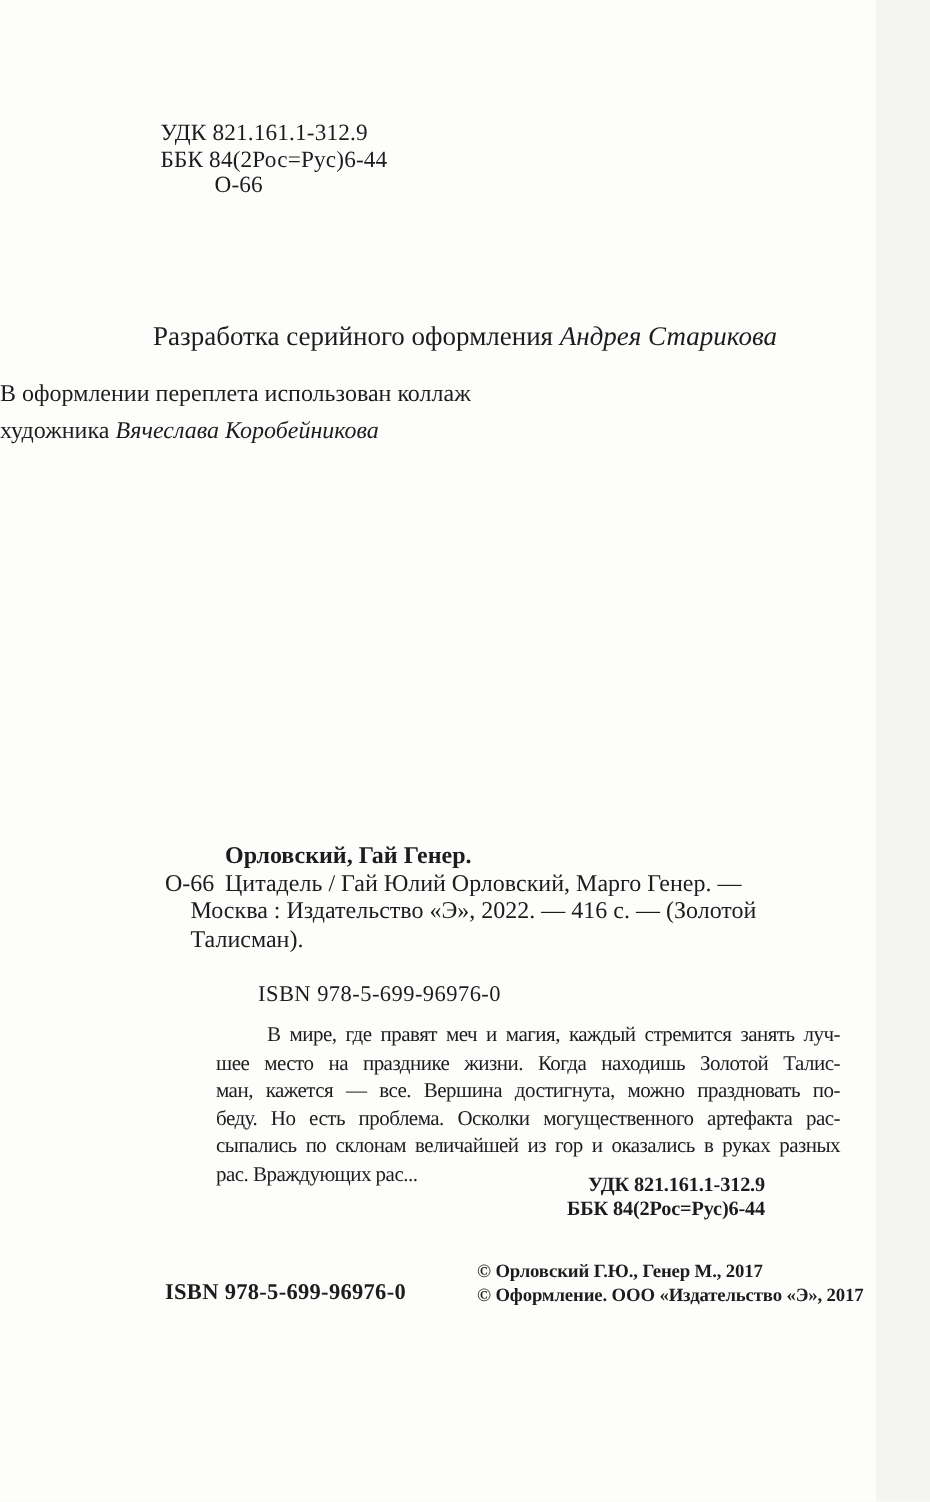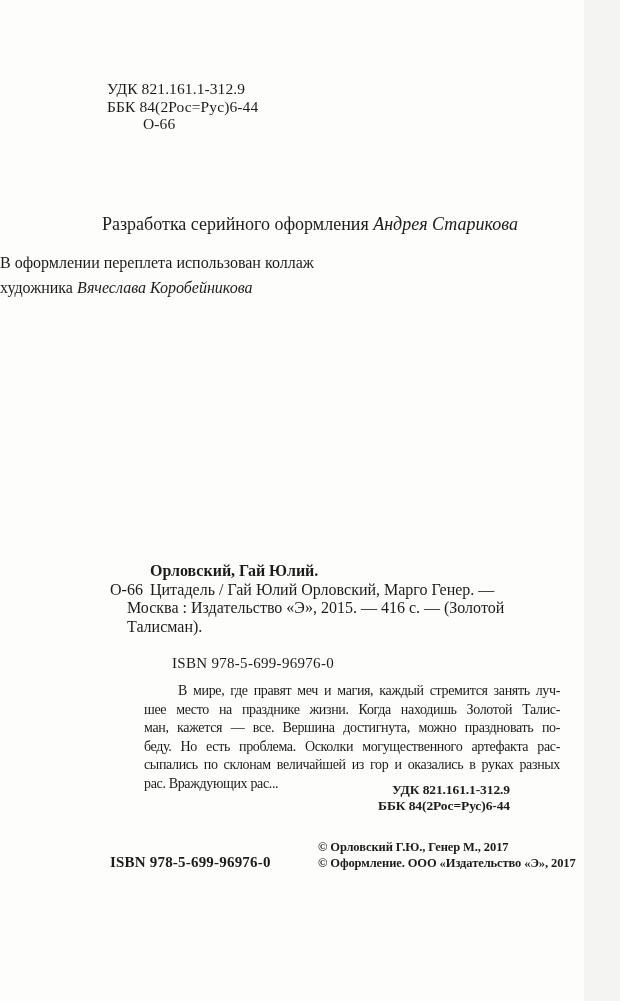--- a/index.html
+++ b/index.html
@@ -85,26 +85,26 @@
   </div>
 
   <div class="design-credit"><span>Разработка серийного оформления </span><span class="it">Андрея Старикова</span></div>
 
   <div class="collage-credit">
     <div>В оформлении переплета использован коллаж</div>
     <div><span>художника </span><span class="it">Вячеслава Коробейникова</span></div>
   </div>
 
   <div class="bib">
-    <div class="author-header">Орловский, Гай Юлий.</div>
+    <div class="author-header">Орловский, Гай Генер.</div>
     <div class="entry">
       <span class="code-label">О-66</span>
       <div class="bib-lines">
         <div class="first">Цитадель / Гай Юлий Орловский, Марго Генер. —</div>
-        <div>Москва : Издательство «Э», 2015. — 416 с. — (Золотой</div>
+        <div>Москва : Издательство «Э», 2022. — 416 с. — (Золотой</div>
         <div>Талисман).</div>
       </div>
     </div>
   </div>
 
   <div class="isbn-mid">ISBN 978-5-699-96976-0</div>
 
   <div class="annotation">
     <div class="line first">В мире, где правят меч и магия, каждый стремится занять луч-</div>
     <div class="line">шее место на празднике жизни. Когда находишь Золотой Талис-</div>

